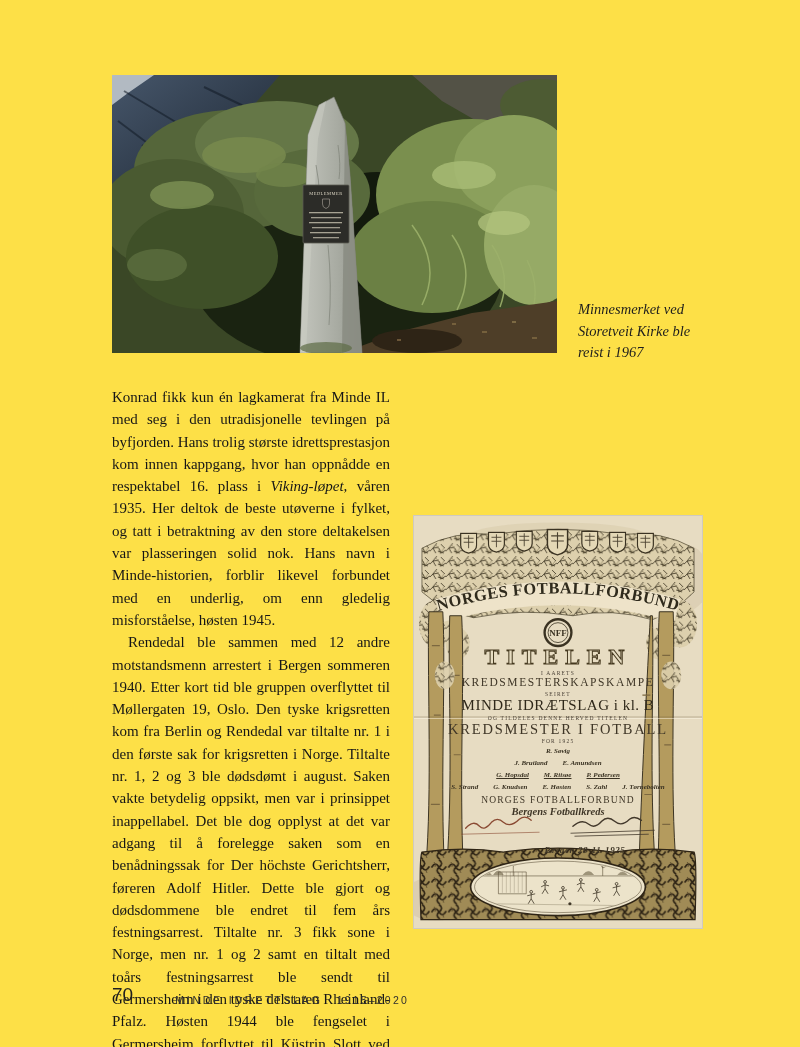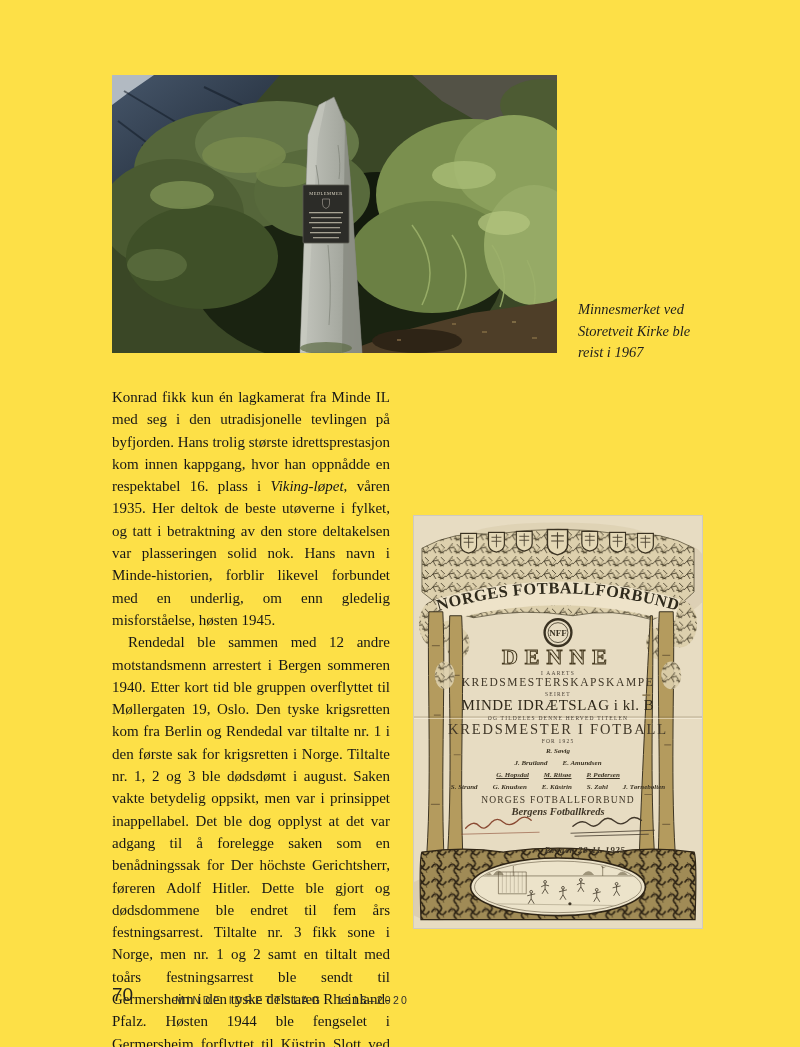--- a/index.html
+++ b/index.html
@@ -241,21 +241,21 @@
             <circle cx="118" cy="378" r="1.4"></circle>
               <path d="M118 379 V385 M118 381 L114 382 M118 381 L122 380 M118 385 L115 390 M118 385 L121 390"></path>
           </g>
           <circle cx="157" cy="390" r="1.6" fill="#3f3627" stroke="none"></circle>
           <path d="M75 390 L220 392" stroke-width="0.3"></path>
         </g>
       </g>
     </svg>
 
     <div class="dip-text">
-      <div class="d-title">DENNE</div>
+      <div class="d-title">TITELEN</div>
       <div class="d-tiny d-sub1">I AARETS</div>
       <div class="d-kreds">KREDSMESTERSKAPSKAMPE</div>
       <div class="d-tiny d-sub3">SEIRET</div>
       <div class="d-winner">MINDE IDRÆTSLAG i kl. B</div>
       <div class="d-tiny d-sub4">OG TILDELES DENNE HERVED TITELEN</div>
       <div class="d-champ">KREDSMESTER I FOTBALL</div>
       <div class="d-tiny d-sub5">FOR 1925</div>
       <div class="d-row d-r0">
         <span>R. Søvig</span>
       </div>
@@ -264,21 +264,21 @@
         <span>E. Amundsen</span>
       </div>
       <div class="d-row d-r2">
         <span>G. Hopsdal</span>
         <span>M. Riisøe</span>
         <span>P. Pedersen</span>
       </div>
       <div class="d-row d-r3">
         <span>S. Strand</span>
         <span>G. Knudsen</span>
-        <span>E. Küstrin</span>
+        <span>E. Høsten</span>
         <span>S. Zahl</span>
         <span>J. Tørnebolten</span>
       </div>
       <div class="d-fed">NORGES FOTBALLFORBUND</div>
       <div class="d-dist">Bergens Fotballkreds</div>
       <div class="d-date">Bergen 28-11-1925</div>
     </div>
   </div>
 
   <div class="footer">

